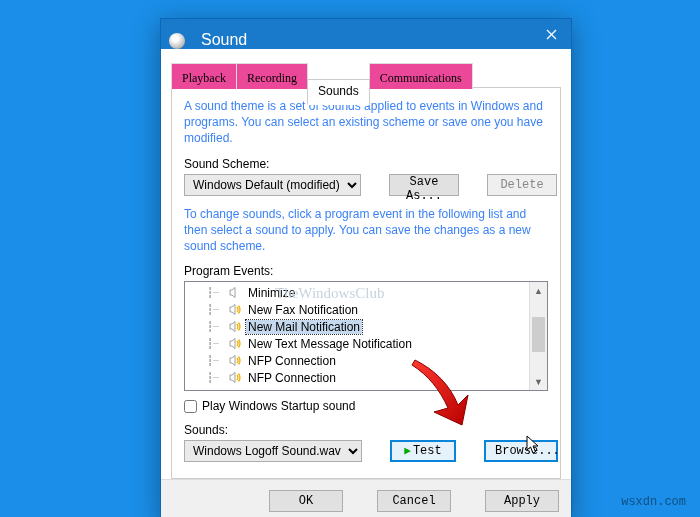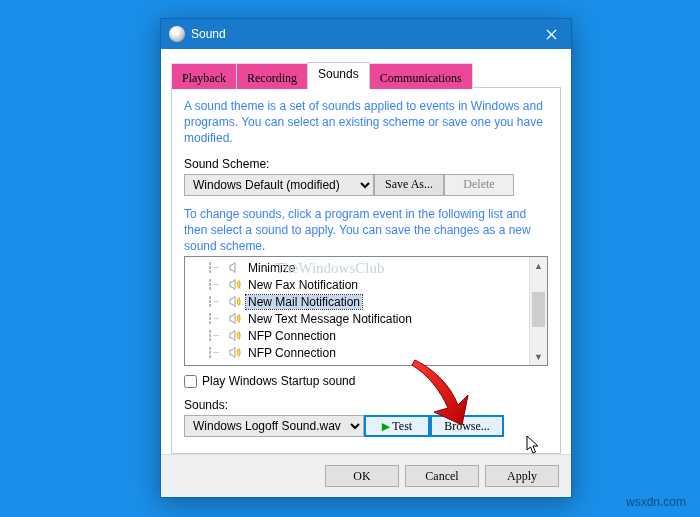--- a/index.html
+++ b/index.html
@@ -20,23 +20,24 @@
     width: 410px;
     background: #fff;
     border: 1px solid #0a68b8;
     box-shadow: 0 5px 25px rgba(0,0,0,0.35);
   }
   .titlebar {
     background: #1979ca;
     color: #fff;
     height: 30px;
     display: flex;
-    align-items: center;
+    align-items: flex-end;
     padding: 0 8px;
-    font-size: 12px;
+    font-size: 16px;
+    gap: 10px;
   }
   .titlebar .ticon {
     width: 16px; height: 16px;
     margin-right: 6px;
     display:inline-block;
     background: radial-gradient(circle at 40% 35%, #fff 20%, #ccc 55%, #888 100%);
     border-radius: 50%;
   }
   .titlebar .title { flex:1; }
   .titlebar .close {
@@ -55,21 +56,21 @@
     margin-top:4px;
     font-size:12px;
   }
   .tab {
     padding: 4px 10px 4px 10px;
     border:1px solid #ccc;
     border-bottom:none;
     background:#fff;
     margin-right:-1px;
     position:relative;
-    top:1px;
+    top:18px;
     color:#000;
     cursor:default;
   }
   .tab:not(.active){ background:#ec4899; border-color:#ddd; top:2px; padding-top:7px; padding-bottom:3px;font-family:Liberation Serif, serif;}
   .tab.active { background:#fff; border-bottom:1px solid #fff; z-index:2;}
   .panel {
     border:1px solid #ccc;
     border-top:none;
     padding:10px 12px 12px 12px;
   }
@@ -83,23 +84,24 @@
     padding:0 4px;
     font-size:12px;
     font-family:inherit;
   }
   .btn {
     height:22px;
     min-width:70px;
     border:1px solid #adadad;
     background:#e1e1e1;
     font-size:12px;
-    font-family:Liberation Serif, serif;
+    font-family:Liberation Mono, monospace;
     padding:0 10px;
     cursor:default;
+    margin-left:28px;
   }
   .btn.disabled { color:#888; background:#efefef; }
   .btn.highlight { border:2px solid #0a84d8; padding:0 9px; height:22px; background:#e5f1fb; color:#000;}
   .listbox {
     border:1px solid #828790;
     height:108px;
     overflow:hidden;
     background:#fff;
     position:relative;
     margin-top:2px;
@@ -150,21 +152,21 @@
     z-index:50;
   }
   .cursor{
     position:absolute;
     left:526px; top:435px;
     z-index:60;
     pointer-events:none;
   }
   .wsxdn{
     position:absolute; right:14px; bottom:8px;
-    color:rgba(0,0,0,0.45); font-size:12px; font-family:Liberation Sans, sans-serif;
+    color:rgba(0,0,0,0.45); font-size:12px; font-family:Liberation Mono, monospace;
   }
 </style>
 </head>
 <body>
 
 <div class="window">
   <div class="titlebar">
     <span class="ticon"></span>
     <span class="title">Sound</span>
     <div class="close">
@@ -185,20 +187,21 @@
       <div class="desc">A sound theme is a set of sounds applied to events in Windows and programs.  You can select an existing scheme or save one you have modified.</div>
       <div class="label">Sound Scheme:</div>
       <div class="row">
         <select class="combo" style="width:190px">
           <option>Windows Default (modified)</option>
         </select>
         <button class="btn">Save As...</button>
         <button class="btn disabled">Delete</button>
       </div>
       <div class="desc" style="margin-top:10px">To change sounds, click a program event in the following list and then select a sound to apply.  You can save the changes as a new sound scheme.</div>
+      <div class="label">Program Events:</div>
 
       <div class="listbox">
         <div class="watermark">TheWindowsClub</div>
         <div class="list-items" id="event-list">
             <div class="li">
               <span class="tree">┇┄</span>
               <span class="snd-icon mute"><svg width="13" height="13" viewBox="0 0 13 13">
                   <path d="M1 4 H3 L6 1.5 V11.5 L3 9 H1 Z" fill="#fff" stroke="#888" stroke-width="0.8"></path>
                 </svg></span>
               <span class="txt">Minimize</span>

